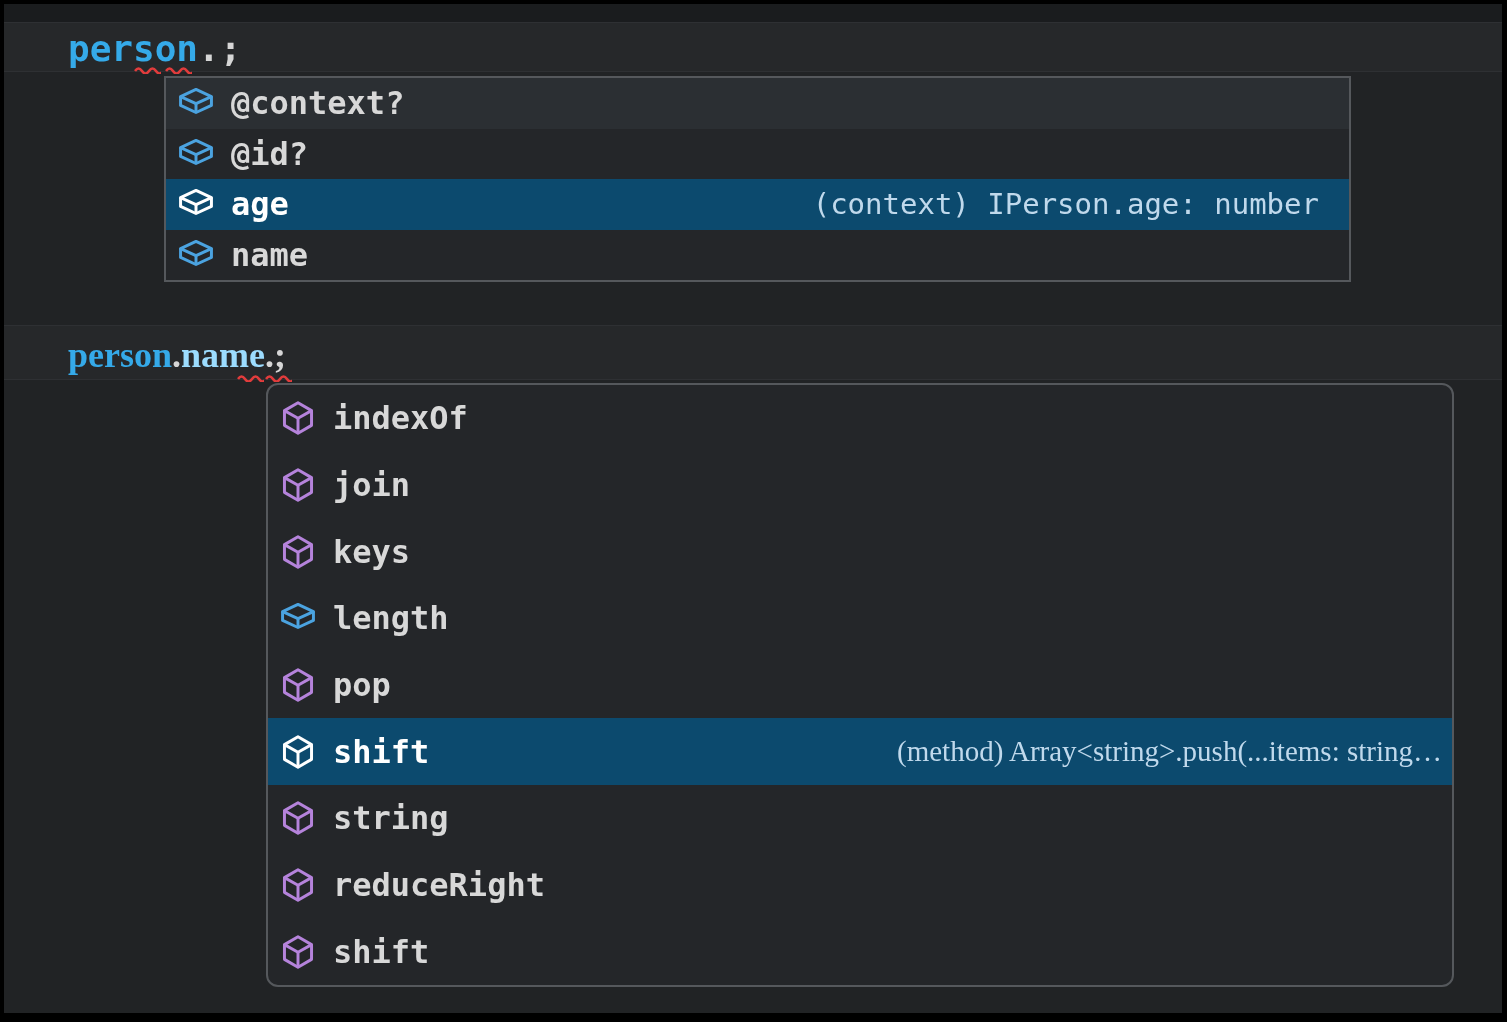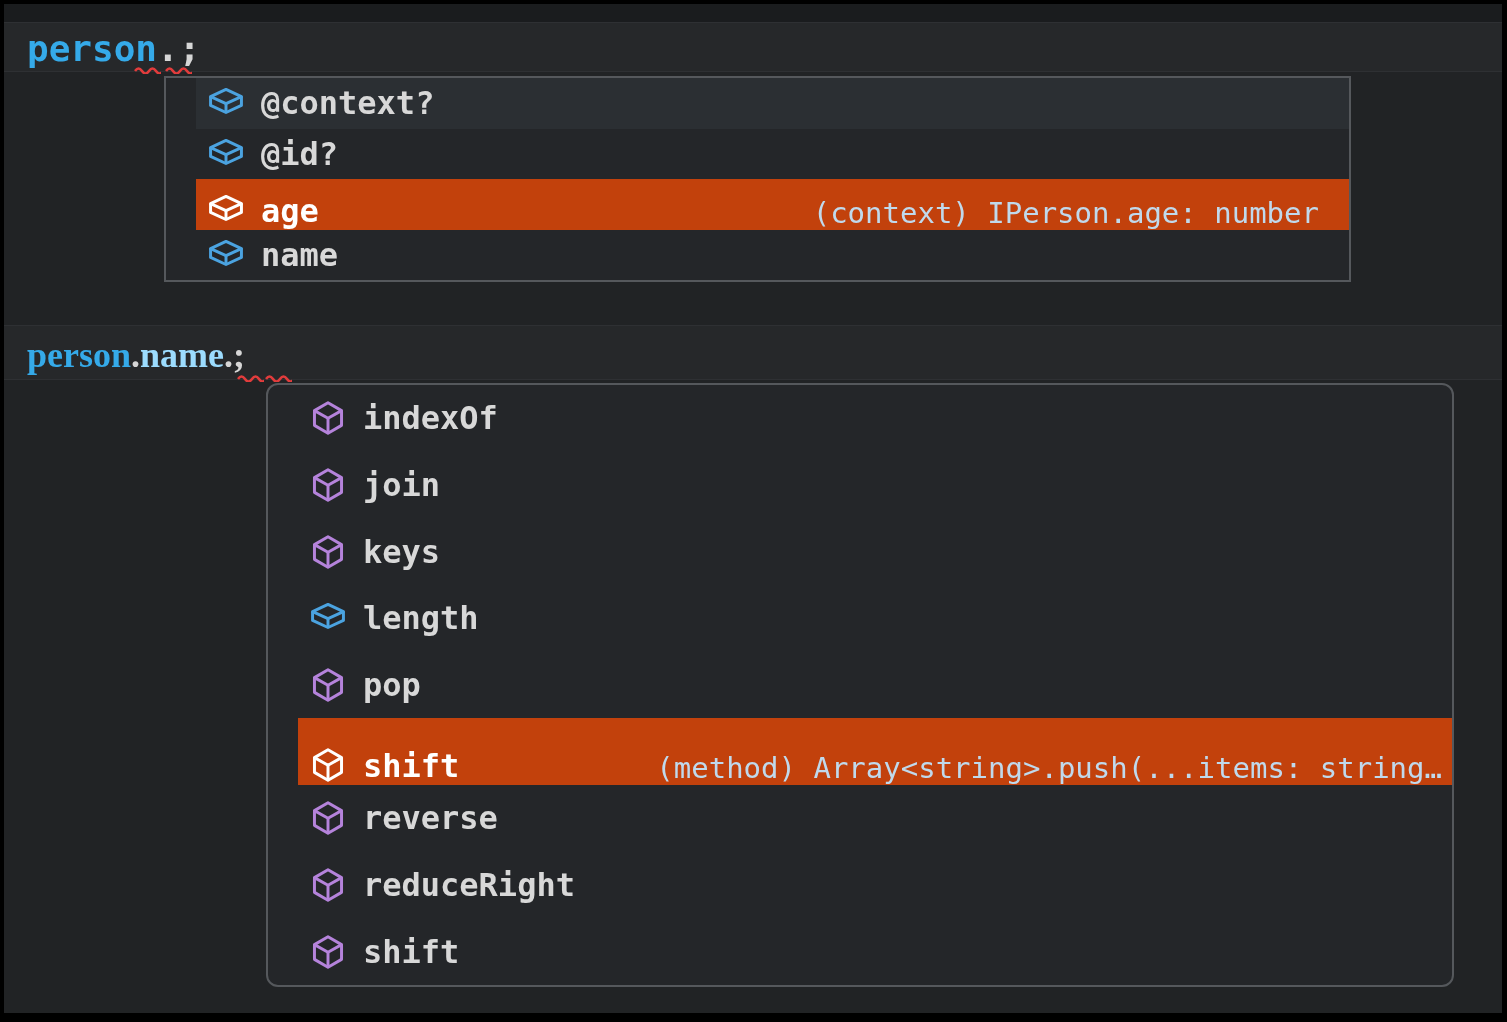--- a/index.html
+++ b/index.html
@@ -10,44 +10,44 @@
   .top-band{position:absolute;left:0;top:0;width:100%;height:18px;background:#1a1c1e;
             border-bottom:1px solid #2b2e31;}
   .line-band{position:absolute;left:0;width:100%;background:#26282a;
              border-top:1px solid #2e3033;border-bottom:1px solid #2e3033;}
   .band1{top:18px;height:48px;}
   .band2{top:321px;height:53px;}
 
   .code-line{position:absolute;font-weight:700;font-size:36px;line-height:40px;white-space:pre;}
   .cl1{left:23px;top:25px;}
   .cl2{left:23px;top:331px;font-family:Liberation Serif, serif;}
-  .t-var{color:#35aae9;}
+  .t-var{color:#35aae9;margin-left:41px;}
   .t-prop{color:#9cdcfe;}
   .t-punct{color:#d6d6d6;}
 
   .squiggle{position:absolute;width:27px;height:10px;}
 
   .suggest{position:absolute;background:#242629;border:2px solid #55585c;
            box-sizing:border-box;display:flex;flex-direction:column;}
   .suggest1{left:160px;top:72px;width:1187px;height:206px;}
   .suggest2{left:262px;top:379px;width:1188px;height:604px;border-radius:12px;}
-  .row{flex:1 1 0;display:flex;align-items:center;padding:0 8px 0 10px;min-height:0;margin-left:30px;}
+  .row{flex:1 1 0;display:flex;align-items:center;padding:0 8px 0 10px;min-height:0;}
   .row.hovered{background:#2b2f33;}
-  .row.selected{background:#c2410c;align-items:flex-end;}
+  .row.selected{background:#0c4a6e;}
   .sicon{width:40px;height:40px;flex:none;display:flex;align-items:center;justify-content:center;
          margin-right:15px;}
   .sicon svg{width:38px;height:38px;display:block;}
   .sicon.field{color:#4ba3e0;}
   .sicon.method{color:#b583db;}
   .row.selected .sicon{color:#ffffff;}
   .slabel{font-weight:700;font-size:32px;color:#d8d8d8;white-space:pre;}
   .row.selected .slabel{color:#ffffff;}
   .sdetail{margin-left:auto;font-weight:400;font-size:29px;color:#c0d9ec;white-space:pre;}
   .sdetail.pad-r{padding-right:22px;}
-  .sdetail.pad-s{padding-right:2px;}
+  .sdetail.pad-s{padding-right:2px;font-family:Liberation Serif, serif;}
 </style>
 </head>
 <body>
 
 <div class="frame">
   <div class="editor">
 
     <div class="top-band"></div>
     <div class="line-band band1"></div>
     <div class="line-band band2"></div>
@@ -177,21 +177,21 @@
         <span class="sdetail pad-s">(method) Array&lt;string&gt;.push(...items: string…</span>
       </div>
       <div class="row">
         <span class="sicon method">
             <svg viewBox="0 0 16 16" fill="none" stroke="currentColor" stroke-width="1.25" stroke-linejoin="round">
               <path d="M8 1.6 L13.7 4.9 V11.1 L8 14.4 L2.3 11.1 V4.9 Z"></path>
               <path d="M2.3 4.9 L8 8.1 L13.7 4.9"></path>
               <path d="M8 8.1 V14.4"></path>
             </svg>
           </span>
-        <span class="slabel">reverse</span>
+        <span class="slabel">string</span>
       </div>
       <div class="row">
         <span class="sicon method">
             <svg viewBox="0 0 16 16" fill="none" stroke="currentColor" stroke-width="1.25" stroke-linejoin="round">
               <path d="M8 1.6 L13.7 4.9 V11.1 L8 14.4 L2.3 11.1 V4.9 Z"></path>
               <path d="M2.3 4.9 L8 8.1 L13.7 4.9"></path>
               <path d="M8 8.1 V14.4"></path>
             </svg>
           </span>
         <span class="slabel">reduceRight</span>

